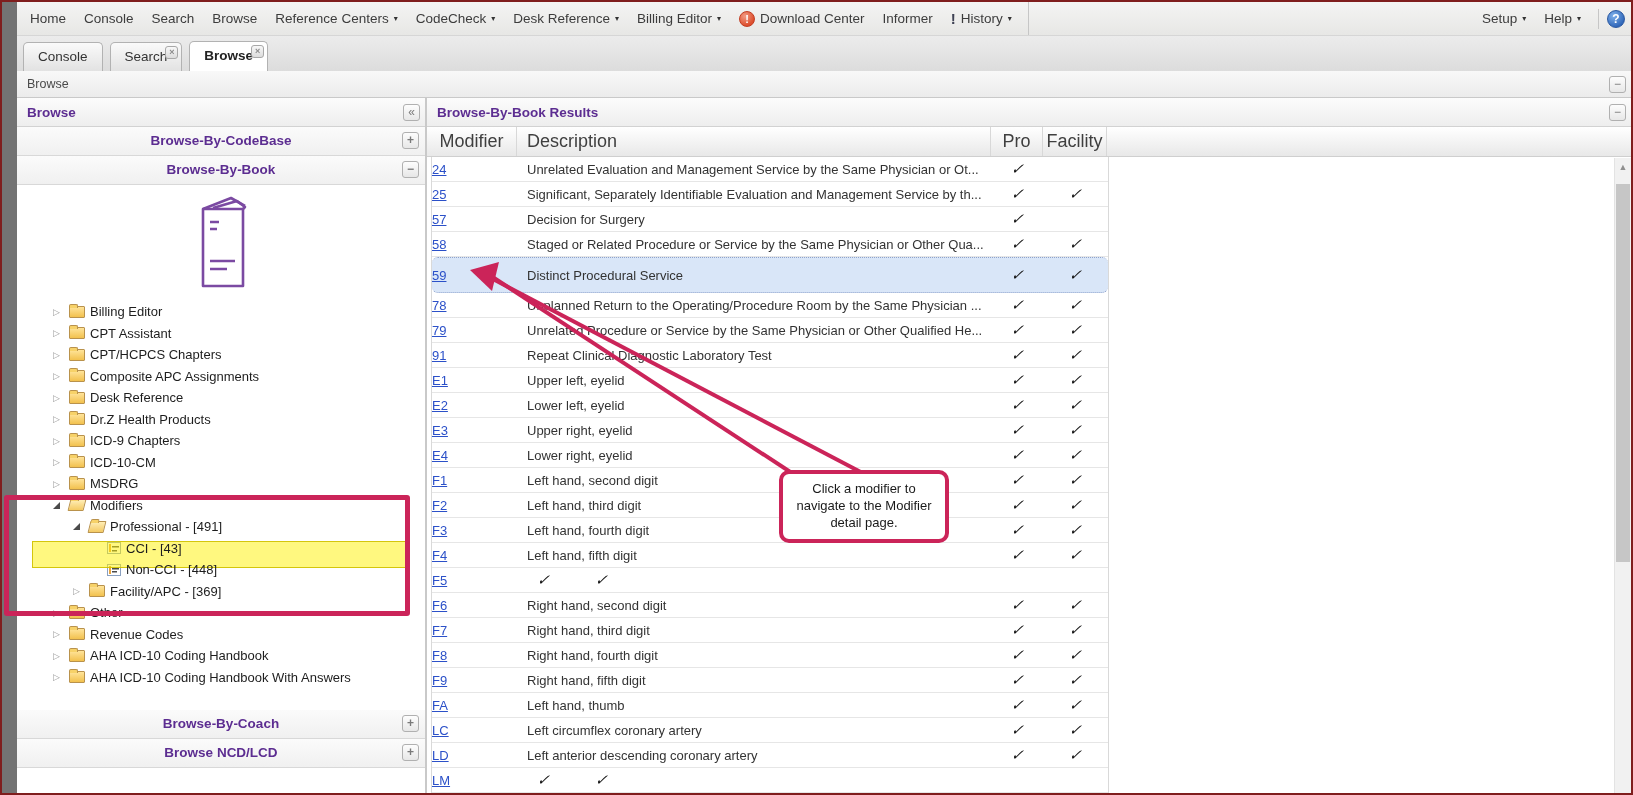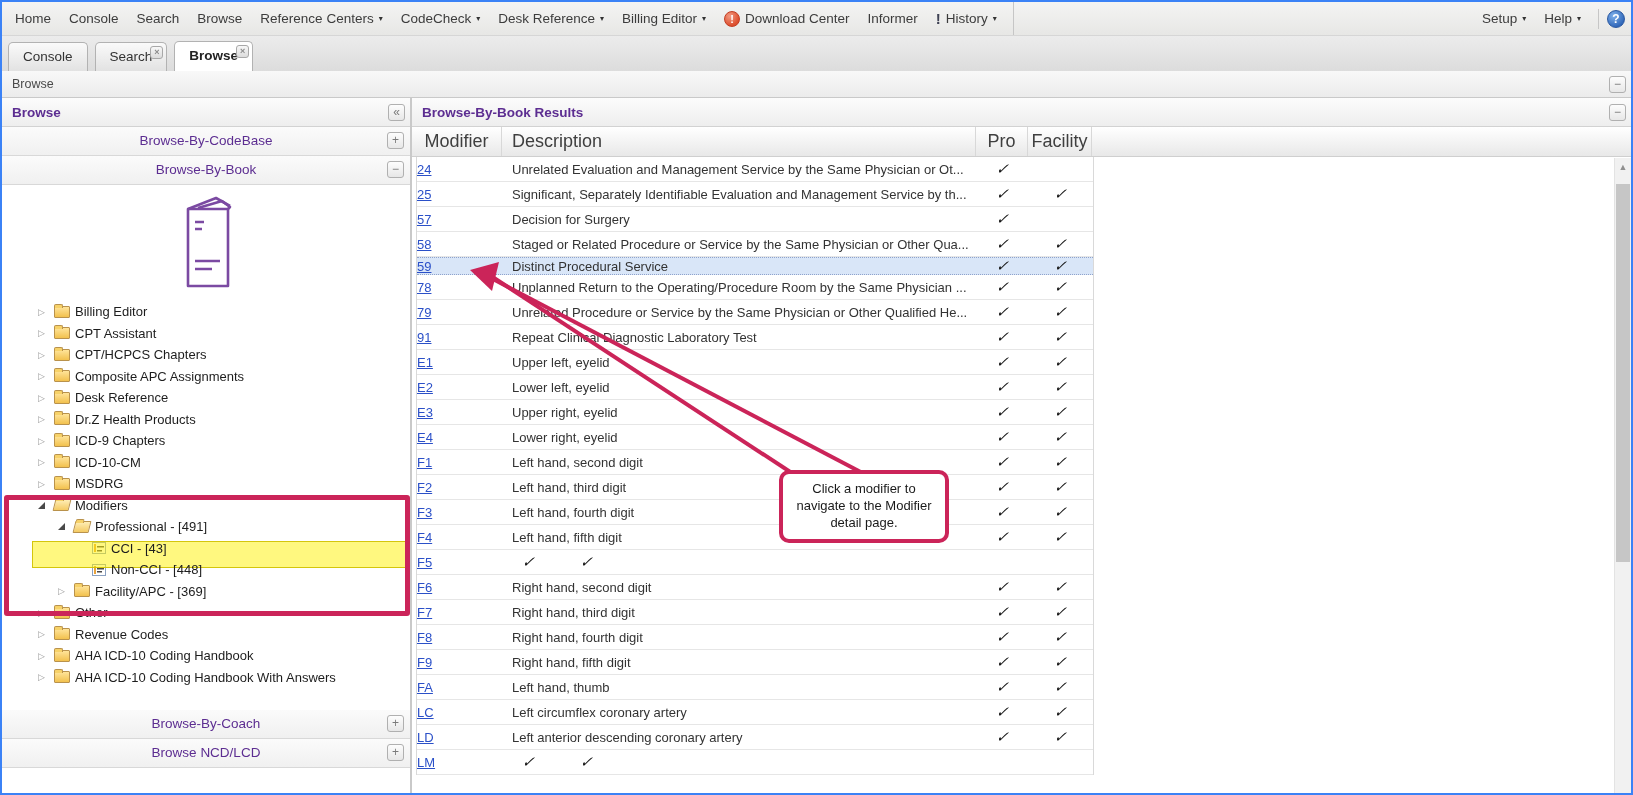--- a/index.html
+++ b/index.html
@@ -1,20 +1,20 @@
 <!DOCTYPE html>
 <html><head>
 <meta charset="utf-8">
 <style>
   * { margin:0; padding:0; box-sizing:border-box; }
   html,body { background:#ffffff; }
   body { font-family:"Liberation Sans", sans-serif; }
 
-  .window { position:relative; width:1633px; height:795px; border:2px solid #3b82f6;
-            background:#737373; overflow:hidden; }
+  .window { position:relative; width:1633px; height:795px; border:2px solid #7f1d1d;
+            background:#737373; overflow:hidden;padding-left:15px; }
 
   
   .menubar { height:34px; display:flex; align-items:center; padding:0 6px 0 4px;
              background:linear-gradient(#f4f4f3,#e7e7e5); border-bottom:1px solid #d6d6d6;
              font-size:13.5px; color:#3c3c3c; }
   .menu-left { display:flex; align-items:center; height:100%; }
   .menu-item { display:flex; align-items:center; height:100%; padding:0 9px; cursor:default; white-space:nowrap; }
   .menu-item .caret { font-size:8px; color:#333; margin-left:5px; line-height:1; }
   .mi-icon { display:none; margin-right:5px; }
   .menu-item[data-icon="download"] .mi-icon { display:inline-flex; width:16px; height:16px; border-radius:50%;
@@ -52,21 +52,21 @@
   .sidebar { width:410px; flex:none; border-right:2px solid #c9c9c9; display:flex; flex-direction:column; background:#fff; }
   .results { flex:1; display:flex; flex-direction:column; position:relative; background:#fff; }
 
   .panel-header { height:29px; flex:none; display:flex; align-items:center;
                   background:linear-gradient(#fcfcfc,#eeeeee); border-bottom:1px solid #d2d2d2; padding:0 5px 0 10px; }
   .panel-title { color:#5c2d91; font-weight:bold; font-size:13.5px; }
   .panel-header .btn-square { margin-left:auto; }
 
   .section-bar { height:29px; flex:none; position:relative; text-align:center; line-height:28px;
                  background:linear-gradient(#fbfbfb,#f0f0f0); border-bottom:1px solid #d8d8d8;
-                 color:#5c2d91; font-weight:normal; font-size:13.5px; }
+                 color:#5c2d91; font-weight:bold; font-size:13.5px; }
   .section-bar .btn-square { position:absolute; right:6px; top:5px; }
 
   
   .tree-wrap { height:525px; flex:none; padding-top:6px; overflow:hidden; }
   .book-icon { display:block; margin:4px auto 10px auto; }
   .tree-node { height:21.5px; display:flex; align-items:center; font-size:13px; color:#1d1d1d; cursor:default; }
   .tree-node[data-level="1"] { padding-left:36px; }
   .tree-node[data-level="2"] { padding-left:56px; }
   .tree-node[data-level="3"] { padding-left:90px; }
   .arrow { width:16px; flex:none; display:flex; align-items:center; }
@@ -92,21 +92,21 @@
   .gh-cell { display:flex; align-items:center; border-right:1px solid #d8d8d8; height:100%; }
   .gh-mod { width:90px; justify-content:center; }
   .gh-desc { width:474px; padding-left:10px; }
   .gh-pro { width:52px; justify-content:center; }
   .gh-fac { width:64px; justify-content:center; }
   .gh-fill { flex:1; border-right:none; }
 
   .grid-body { flex:1; overflow:hidden; position:relative; }
   .grid-pane { margin-left:4px; width:678px; border-left:1px solid #d9d9d9; border-right:1px solid #d9d9d9; }
   .grid-row { height:25px; display:flex; align-items:center; border-bottom:1px solid #e6e6e6; background:#fff; font-size:13px; color:#333; }
-  .grid-row.hl { background:#d9e6f8; border-top:1px dotted #8fa3cc; border-bottom:1px dotted #8fa3cc; height:18px; }
+  .grid-row.hl { background:#d9e6f8; border-top:1px dotted #8fa3cc; border-bottom:1px dotted #8fa3cc; height:36px;border-radius:6px; }
   .c-mod { width:85px; text-align:left; flex:none; }
   .c-desc { width:474px; padding-left:10px; flex:none; white-space:nowrap; overflow:hidden; }
   .c-pro { width:52px; text-align:center; flex:none; }
   .c-fac { width:64px; text-align:center; flex:none; }
   .mod-link { color:#2b50c8; text-decoration:underline; cursor:pointer; }
   .check { font-style:italic; font-size:15px; color:#141414; display:inline-block; transform:skewX(-6deg); }
 
   
   .vscroll { position:absolute; right:0; top:60px; bottom:0; width:17px; background:#f1f1f1; border-left:1px solid #e3e3e3; }
   .vs-up { height:17px; display:flex; align-items:center; justify-content:center; color:#8f8f8f; font-size:9px; }

